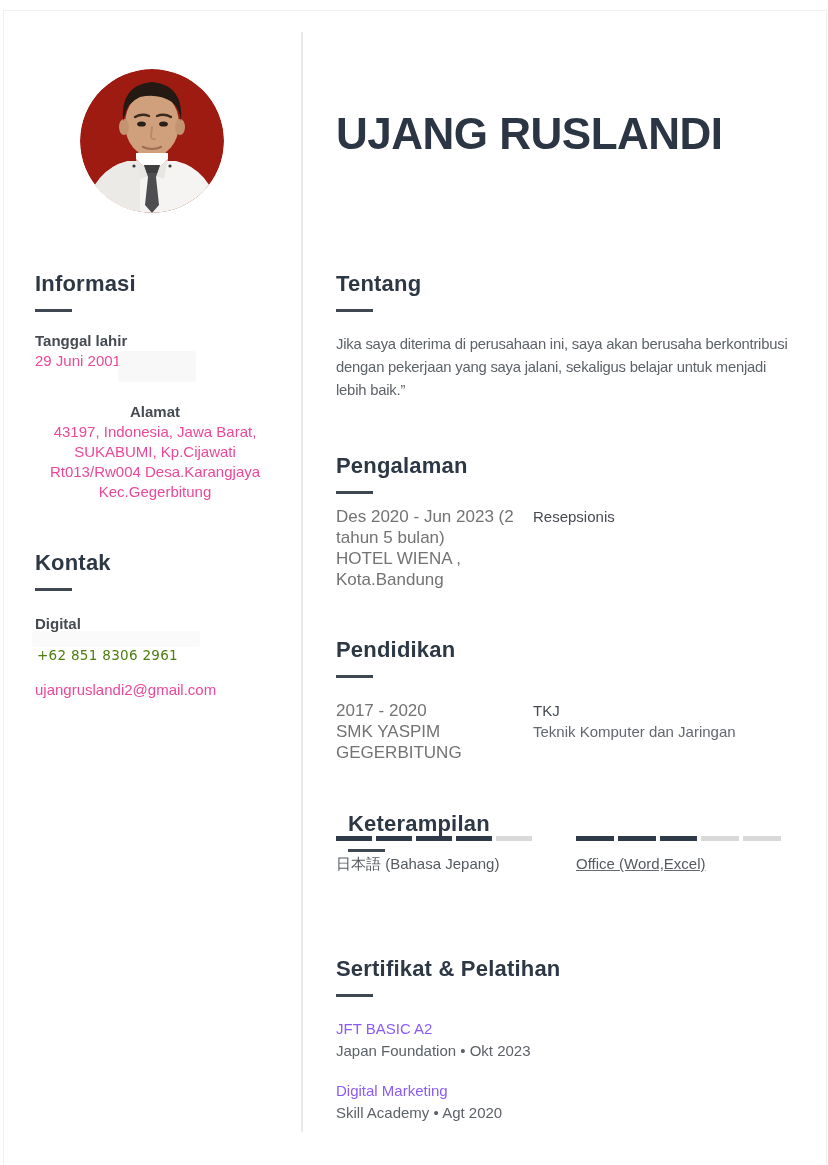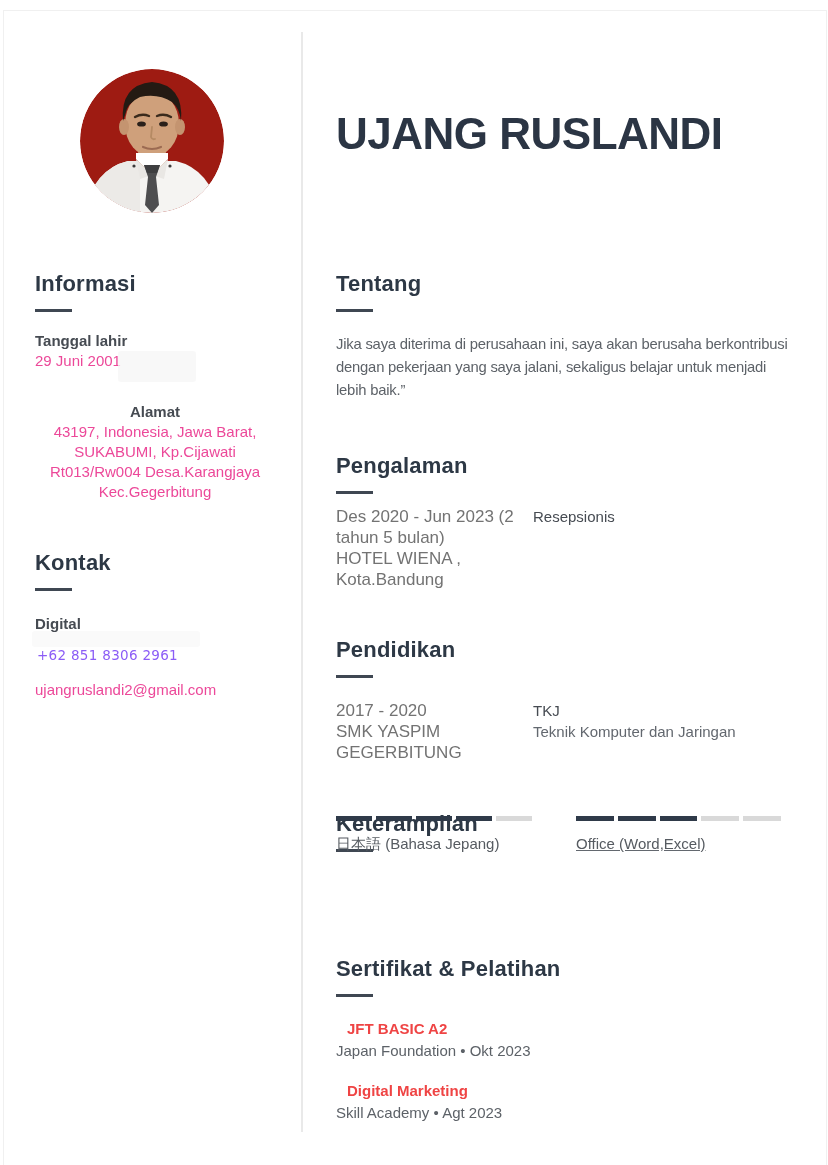--- a/index.html
+++ b/index.html
@@ -44,21 +44,21 @@
   }
   .sb { position: absolute; left: 35px; width: 240px; }
   .sb-informasi-heading { top: 272px; }
   .sb-tanggal { top: 331px; }
   .sb-alamat  { top: 402px; text-align: center; }
   .sb-kontak-heading { top: 551px; }
   .sb-telepon { top: 614px; }
   .sb-email   { top: 680px; }
   .phone-value {
     font-family: "DejaVu Sans", sans-serif;
-    font-size: 13.5px; color: #8b5cf6; line-height: 20px;
+    font-size: 13.5px; color: #4d7c0f; line-height: 20px;
     letter-spacing: 0.3px; margin-top: 11px; margin-left: 2px;
   }
   
   .smudge { position: absolute; background: #f5f5f5; opacity: 0.75; border-radius: 3px; }
   .smudge-dob { left: 118px; top: 351px; width: 78px; height: 31px; }
   .smudge-phone { left: 32px; top: 631px; width: 168px; height: 16px; opacity: 0.5; }
 
   
   .mn { position: absolute; left: 336px; }
   .name-title {
@@ -76,33 +76,33 @@
   .mn-pengalaman-entry   { top: 506px; width: 460px; display: flex; }
   .entry-left  { width: 197px; flex: 0 0 197px; }
   .entry-right { flex: 1; }
   .entry-period { font-size: 17px; line-height: 21px; color: #737373; white-space: pre-line; }
   .entry-role   { font-size: 15px; font-weight: 400; color: #464b52; line-height: 21px; }
   .entry-detail { font-size: 15px; color: #63686f; line-height: 21px; }
 
   .mn-pendidikan-heading { top: 638px; }
   .mn-pendidikan-entry   { top: 700px; width: 460px; display: flex; }
 
-  .mn-keterampilan-heading { top: 812px; }
-  .skills-row { top: 816px; width: 460px; display: flex; }
+  .mn-keterampilan-heading { top: 812px; margin-left: 12px; }
+  .skills-row { top: 836px; width: 460px; display: flex; }
   .skill-col-1 { width: 196px; flex: 0 0 196px; margin-right: 44px; }
   .skill-col-2 { width: 205px; flex: 0 0 205px; text-decoration: underline; }
   .skillbar { display: flex; gap: 4px; height: 5px; }
   .skillbar .seg { flex: 1; height: 5px; background: #d9d9d9; }
   .skillbar .seg.filled { background: #2f3a49; }
   .skill-label { margin-top: 13px; font-size: 15px; color: #565b61; line-height: 20px; }
 
   .mn-sertifikat-heading { top: 957px; }
   .cert-1 { top: 1018px; }
   .cert-2 { top: 1080px; }
-  .cert-title  { font-size: 15px; font-weight: 700; color: #ef4444; line-height: 21px; margin-left: 11px; }
+  .cert-title  { font-size: 15px; font-weight: 400; color: #8b5cf6; line-height: 21px; }
   .cert-detail { font-size: 15px; color: #5d6268; line-height: 21px; margin-top: 1px; }
 </style>
 </head>
 <body>
 
 <div class="page">
   <div class="sheet-edge"></div>
   <div class="col-divider"></div>
 
   <div class="photo-wrap">
@@ -256,15 +256,15 @@
   <div class="mn mn-sertifikat-heading">
     <div class="section-heading">Sertifikat &amp; Pelatihan</div>
     <div class="heading-rule"></div>
   </div>
   <div class="mn cert-1">
     <div class="cert-title">JFT BASIC A2</div>
     <div class="cert-detail">Japan Foundation • Okt 2023</div>
   </div>
   <div class="mn cert-2">
     <div class="cert-title">Digital Marketing</div>
-    <div class="cert-detail">Skill Academy • Agt 2023</div>
+    <div class="cert-detail">Skill Academy • Agt 2020</div>
   </div>
 </div>
 
 </body></html>

